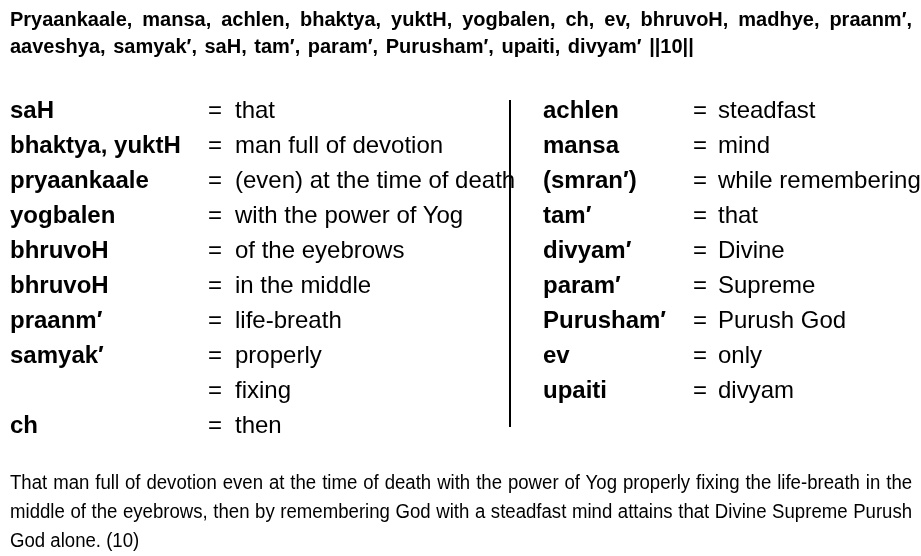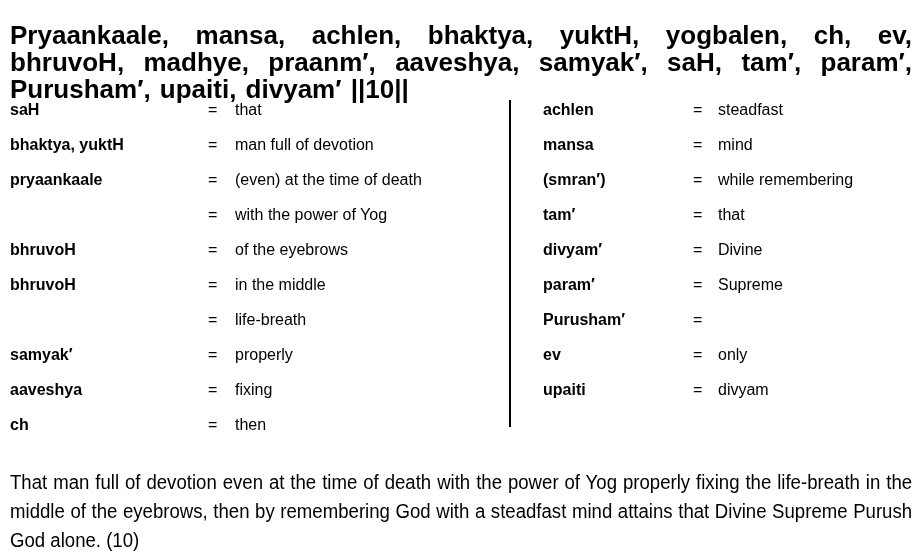--- a/index.html
+++ b/index.html
@@ -11,36 +11,36 @@
     width: 921px;
     height: 556px;
     position: relative;
     overflow: hidden;
     color: #000000;
     font-family: "Liberation Sans", sans-serif;
   }
   .verse {
     position: absolute;
     left: 10px;
-    top: 22px;
+    top: 6px;
     width: 902px;
     font-weight: bold;
-    font-size: 26px;
+    font-size: 20px;
     line-height: 27px;
     text-align: justify;
     text-align-last: left;
     word-spacing: 2px;
   }
   .verse .num-mark {
     font-weight: bold;
   }
   .gloss {
     position: absolute;
     top: 96px;
-    font-size: 16px;
+    font-size: 24px;
   }
   .gloss.left { left: 10px; width: 490px; }
   .gloss.right { left: 543px; width: 370px; }
   .row {
     position: relative;
     height: 35px;
     line-height: 28px;
   }
   .row .word {
     position: absolute;
@@ -102,44 +102,45 @@
       <span class="word">bhaktya, yuktH</span>
       <span class="eq">=</span>
       <span class="meaning">man full of devotion</span>
     </div>
   <div class="row">
       <span class="word">pryaankaale</span>
       <span class="eq">=</span>
       <span class="meaning">(even) at the time of death</span>
     </div>
   <div class="row">
+      <span class="word">yogbalen</span>
       <span class="eq">=</span>
       <span class="meaning">with the power of Yog</span>
     </div>
   <div class="row">
       <span class="word">bhruvoH</span>
       <span class="eq">=</span>
       <span class="meaning">of the eyebrows</span>
     </div>
   <div class="row">
       <span class="word">bhruvoH</span>
       <span class="eq">=</span>
       <span class="meaning">in the middle</span>
     </div>
   <div class="row">
+      <span class="word">praanm′</span>
       <span class="eq">=</span>
       <span class="meaning">life-breath</span>
     </div>
   <div class="row">
       <span class="word">samyak′</span>
       <span class="eq">=</span>
       <span class="meaning">properly</span>
     </div>
   <div class="row">
-      <span class="word">aaveshya</span>
       <span class="eq">=</span>
       <span class="meaning">fixing</span>
     </div>
   <div class="row">
       <span class="word">ch</span>
       <span class="eq">=</span>
       <span class="meaning">then</span>
     </div>
 </div>
 
@@ -172,20 +173,21 @@
       <span class="meaning">Divine</span>
     </div>
   <div class="row">
       <span class="word">param′</span>
       <span class="eq">=</span>
       <span class="meaning">Supreme</span>
     </div>
   <div class="row">
       <span class="word">Purusham′</span>
       <span class="eq">=</span>
+      <span class="meaning">Purush God</span>
     </div>
   <div class="row">
       <span class="word">ev</span>
       <span class="eq">=</span>
       <span class="meaning">only</span>
     </div>
   <div class="row">
       <span class="word">upaiti</span>
       <span class="eq">=</span>
       <span class="meaning">divyam</span>

